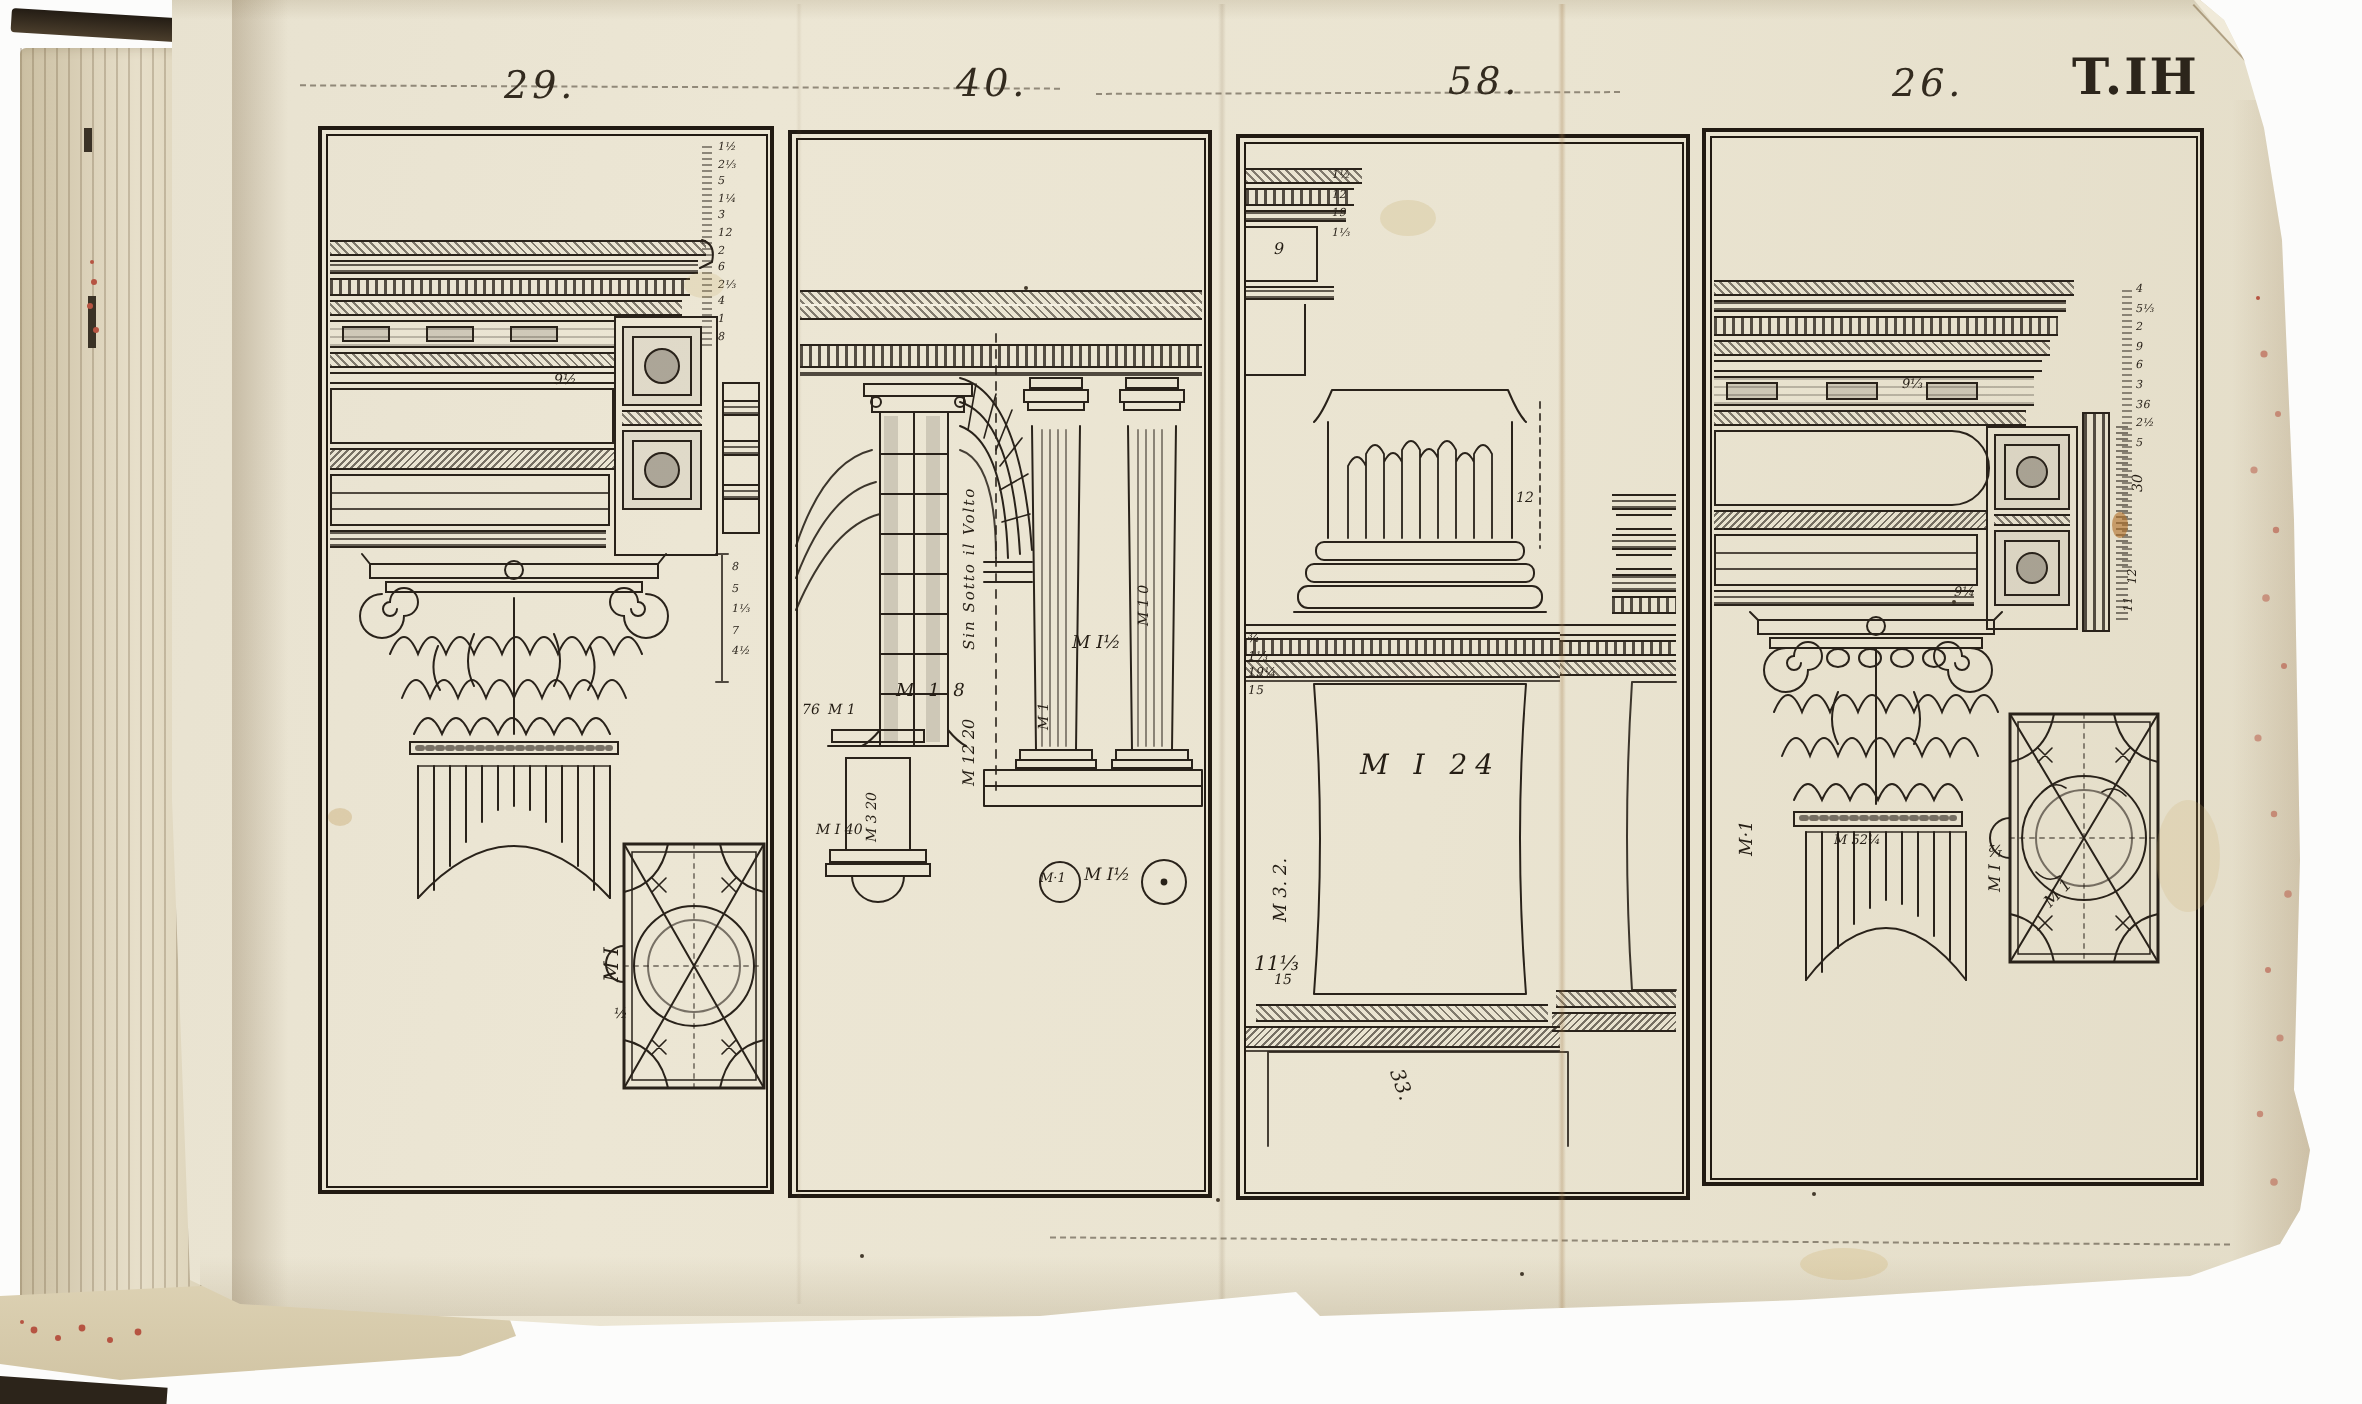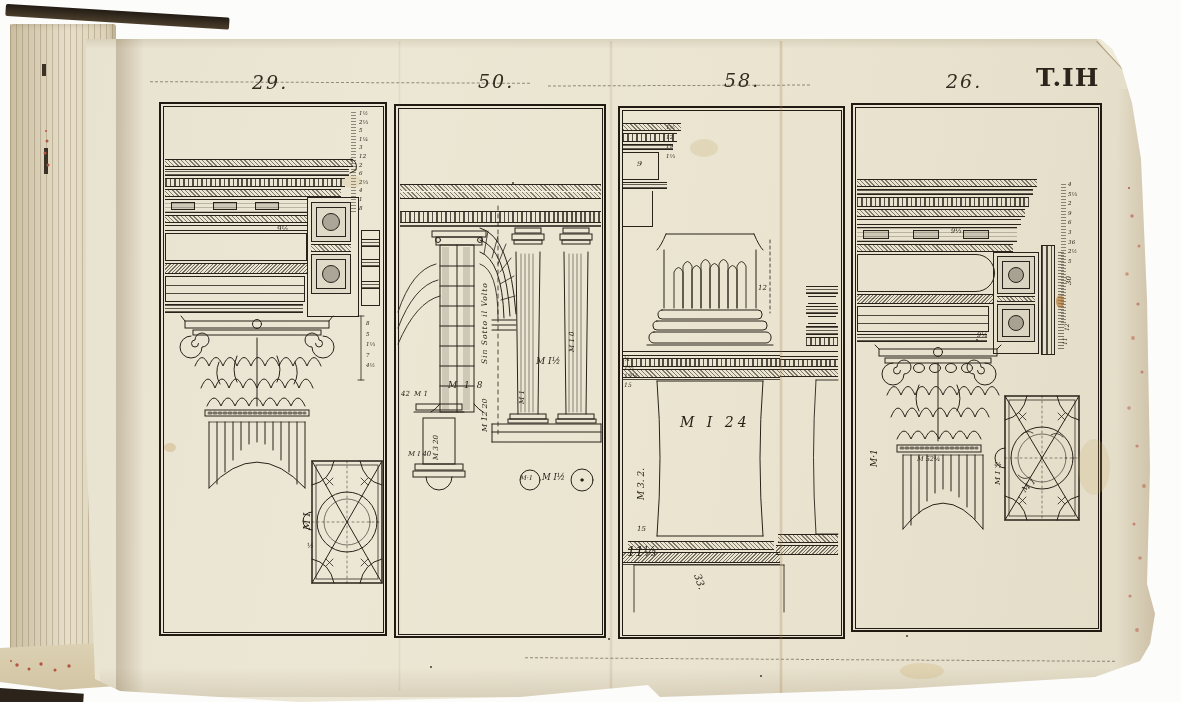--- a/index.html
+++ b/index.html
@@ -60,41 +60,41 @@
   <div class="abs" style="left:10px;top:660px;width:2px;height:2px;border-radius:50%;background:#b65442;
               box-shadow:6px 4px 0 .7px #b65442, 18px 8px 0 .5px #b65442, 30px 3px 0 .7px #b65442,
                          44px 9px 0 .5px #b65442, 58px 5px 0 .7px #b65442;"></div>
   <div class="abs" style="left:0;top:688px;width:84px;height:14px;background:#2c241a;transform:rotate(4deg);transform-origin:left top;"></div>
 
   <div class="abs" style="inset:0;
               clip-path:polygon(86px 0px,1100px 0px,1112px 10px,1122px 30px,1132px 64px,1141px 120px,
                                 1147px 260px,1150px 430px,1147px 545px,1155px 575px,1150px 605px,
                                 1140px 622px,1095px 638px,900px 650px,660px 658px,648px 646px,
                                 520px 658px,300px 663px,120px 652px,95px 640px,86px 400px);
-              background:linear-gradient(100deg,#e7e1cf 0%,#ece6d4 30%,#eae4d1 60%,#e3dcc7 100%);margin-top:39px;">
+              background:linear-gradient(100deg,#e7e1cf 0%,#ece6d4 30%,#eae4d1 60%,#e3dcc7 100%);">
 
     <div class="abs" style="left:116px;top:0;width:28px;height:660px;
                 background:linear-gradient(90deg,rgba(110,85,50,.28),rgba(110,85,50,0));"></div>
     <div class="abs" style="left:1098px;top:50px;width:60px;height:580px;
                 background:linear-gradient(270deg,rgba(140,110,70,.28),rgba(140,110,70,0) 70%);"></div>
     <div class="abs" style="left:86px;top:0;width:1020px;height:10px;
                 background:linear-gradient(rgba(120,100,60,.14),rgba(120,100,60,0));"></div>
     <div class="abs" style="left:100px;top:628px;width:1010px;height:30px;
                 background:linear-gradient(rgba(120,100,60,0),rgba(120,100,60,.16));"></div>
     <div class="abs" style="left:1090px;top:0;width:70px;height:76px;background:#f0ead9;
                 clip-path:polygon(10% 0,100% 0,100% 100%);"></div>
     <div class="abs" style="left:1097px;top:2px;width:86px;border-top:1.5px solid rgba(130,105,70,.55);
                 transform:rotate(47deg);transform-origin:left top;"></div>
 
     <div class="dash" style="left:150px;top:43px;width:380px;transform:rotate(.25deg);"></div>
     <div class="dash" style="left:548px;top:46px;width:262px;transform:rotate(-.2deg);"></div>
     <div class="dash" style="left:525px;top:620px;width:590px;transform:rotate(.35deg);"></div>
 
     <div class="pnum" style="left:252px;top:32px;">29.</div>
-    <div class="pnum" style="left:478px;top:31px;">50.</div>
+    <div class="pnum" style="left:478px;top:31px;">40.</div>
     <div class="pnum" style="left:724px;top:30px;">58.</div>
     <div class="pnum" style="left:946px;top:31px;">26.</div>
     <div class="abs" style="left:1036px;top:24px;font-family:'DejaVu Serif',serif;font-weight:600;font-size:25px;
                 letter-spacing:1px;color:#2c251b;">T.IH</div>
 
     <div class="panel" style="left:159px;top:63px;width:228px;height:534px;">
 
       <div class="b tx3" style="left:4px;top:55px;width:188px;height:8px;"></div>
       <div class="b tx1" style="left:4px;top:65px;width:184px;height:7px;"></div>
       <div class="b tx2" style="left:4px;top:74px;width:180px;height:9px;"></div>
@@ -255,21 +255,21 @@
             <rect x="19" y="358" width="48" height="6"></rect>
             <rect x="17" y="365" width="52" height="6"></rect>
             <path d="M30,371 a13,13 0 0,0 26,0"></path>
           </g>
         </g>
       </svg>
 
       <div class="lbl vtx" style="left:84px;top:158px;height:100px;font-size:7.5px;letter-spacing:1px;">Sin Sotto il Volto</div>
       <div class="lbl vtx" style="left:84px;top:268px;height:58px;font-size:8px;">M 12 20</div>
       <div class="lbl" style="left:52px;top:274px;font-size:9px;letter-spacing:2px;">M 1 8</div>
-      <div class="lbl" style="left:5px;top:284px;font-size:7px;">42</div>
+      <div class="lbl" style="left:5px;top:284px;font-size:7px;">76</div>
       <div class="lbl" style="left:18px;top:284px;font-size:7px;">M 1</div>
       <div class="lbl" style="left:140px;top:250px;font-size:9px;">M I½</div>
       <div class="lbl vtx" style="left:122px;top:266px;height:32px;font-size:7px;">M 1</div>
       <div class="lbl vtx" style="left:172px;top:208px;height:38px;font-size:7px;">M 1 0</div>
       <div class="lbl vtx" style="left:36px;top:314px;height:40px;font-size:7px;">M 3 20</div>
       <div class="lbl" style="left:12px;top:344px;font-size:7px;">M I 40</div>
       <div class="lbl" style="left:124px;top:368px;font-size:6.5px;">M·1</div>
       <div class="lbl" style="left:146px;top:366px;font-size:8.5px;">M I½</div>
     </div>
 
@@ -340,21 +340,21 @@
       <div class="numcol" style="left:4px;top:248px;gap:2px;font-size:6px;">
           <span>¾</span>
           <span>1⅓</span>
           <span>19¼</span>
           <span>15</span>
         </div>
       <div class="lbl" style="left:138px;top:176px;font-size:7px;">12</div>
       <div class="lbl" style="left:60px;top:306px;font-size:14px;letter-spacing:4px;">M I 24</div>
       <div class="lbl vtx" style="left:16px;top:340px;height:52px;font-size:9px;">M 3. 2.</div>
       <div class="lbl" style="left:17px;top:417px;font-size:7px;">15</div>
-      <div class="lbl" style="left:7px;top:436px;font-size:13px;">11⅓</div>
+      <div class="lbl" style="left:7px;top:408px;font-size:10px;">11⅓</div>
       <div class="lbl" style="left:72px;top:468px;font-size:10px;transform:rotate(70deg);">33.</div>
     </div>
 
     <div class="panel" style="left:851px;top:64px;width:251px;height:529px;">
       <div class="b tx3" style="left:4px;top:74px;width:180px;height:8px;"></div>
       <div class="b tx1" style="left:4px;top:84px;width:176px;height:6px;"></div>
       <div class="b tx2" style="left:4px;top:92px;width:172px;height:10px;"></div>
       <div class="b tx3" style="left:4px;top:104px;width:168px;height:8px;"></div>
       <div class="b" style="left:4px;top:114px;width:164px;height:6px;"></div>
       <div class="b txlight" style="left:4px;top:122px;width:160px;height:15px;"></div>

